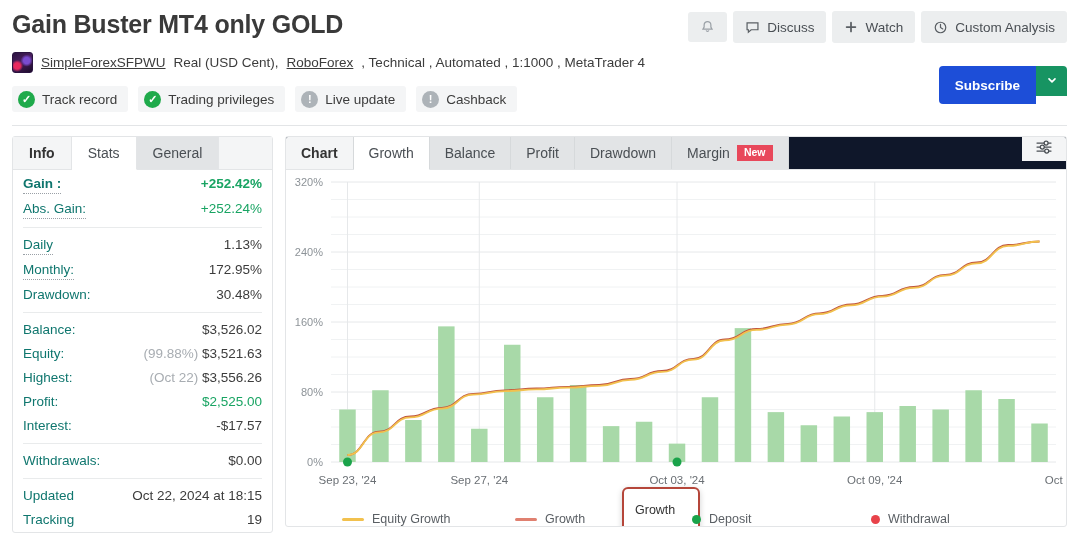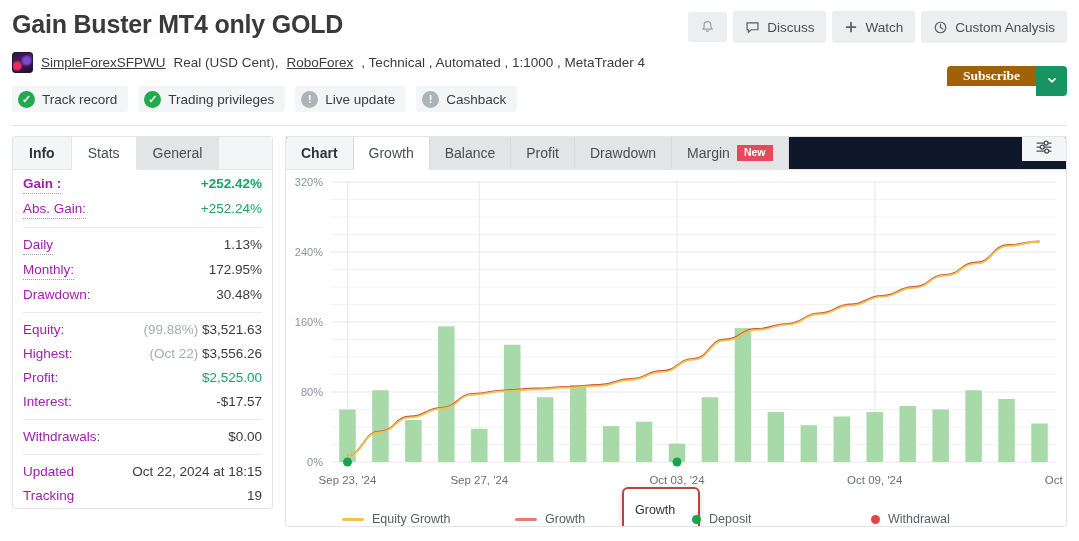--- a/index.html
+++ b/index.html
@@ -57,23 +57,23 @@
     display: flex; align-items: center; justify-content: center;
     color: #fff; font-size: 11px; font-weight: 700; line-height: 1; }
   .dot.ok { background: #1faa4b; }
   .dot.warn { background: #adb3b8; }
 
   .subscribe-wrap {
     position: absolute; right: 12px; top: 66px;
     display: flex; border-radius: 4px; overflow: hidden;
   }
   .subscribe-btn {
-    background: #a16207; color: #fff; border: none;
-    height: 20px; padding: 0 16px; font-size: 13.5px; font-weight: 700;
-    cursor: pointer; font-family: Liberation Serif, serif;
+    background: #1d4ed8; color: #fff; border: none;
+    height: 38px; padding: 0 16px; font-size: 13.5px; font-weight: 700;
+    cursor: pointer; font-family: Liberation Sans, sans-serif;
   }
   .subscribe-caret {
     background: #179462; color: #fff; border: none; width: 31px; height: 30px;
     display: flex; align-items: center; justify-content: center; cursor: pointer;
   }
 
   .hr-main { border: none; border-top: 1px solid #e3e5e7; margin-top: 13px; }
 
   
   .body { display: flex; gap: 12px; padding: 10px 12px 0 12px; align-items: flex-start; }
@@ -92,21 +92,21 @@
   .ptab.bold { font-weight: 700; color: #333; }
   .ptab.active { background: #fff; border-bottom: 1px solid #fff; margin-bottom: -1px; font-weight: 400; }
   .ptab.plain { background: #e2e4e6; }
   .ptab.filler { flex: 1; border-right: none; cursor: default; }
 
   .stats { padding: 2px 10px 0 10px; }
   .srow {
     display: flex; justify-content: space-between; align-items: baseline;
     font-size: 13.5px; padding: 3px 0; line-height: 18px;
   }
-  .skey { color: #a21caf; border-bottom: 1px dotted #9aa0a6; cursor: pointer; }
+  .skey { color: #0f766e; border-bottom: 1px dotted #9aa0a6; cursor: pointer; }
   .skey.nodot { border-bottom: none; cursor: default; }
   .skey.b { font-weight: 700; }
   .sval { color: #3c3c3c; text-align: right; }
   .sval.green { color: #19a463; font-weight: 700; }
   .sval.green-n { color: #19a463; }
   .smuted { color: #a8adb2; }
   .sdiv { border-top: 1px solid #e9ebec; margin: 5px 0; }
 
   
   .chart-card {
@@ -283,20 +283,24 @@
       <div class="srow">
         <span class="skey">Monthly:</span>
         <span class="sval">172.95%</span>
       </div>
       <div class="srow">
         <span class="skey nodot">Drawdown:</span>
         <span class="sval">30.48%</span>
       </div>
       <div class="sdiv"></div>
 
+      <div class="srow">
+        <span class="skey nodot">Balance:</span>
+        <span class="sval">$3,526.02</span>
+      </div>
       <div class="srow">
         <span class="skey nodot">Equity:</span>
         <span class="sval">
           <span class="smuted">(99.88%)</span>
           <span>$3,521.63</span>
         </span>
       </div>
       <div class="srow">
         <span class="skey nodot">Highest:</span>
         <span class="sval">

